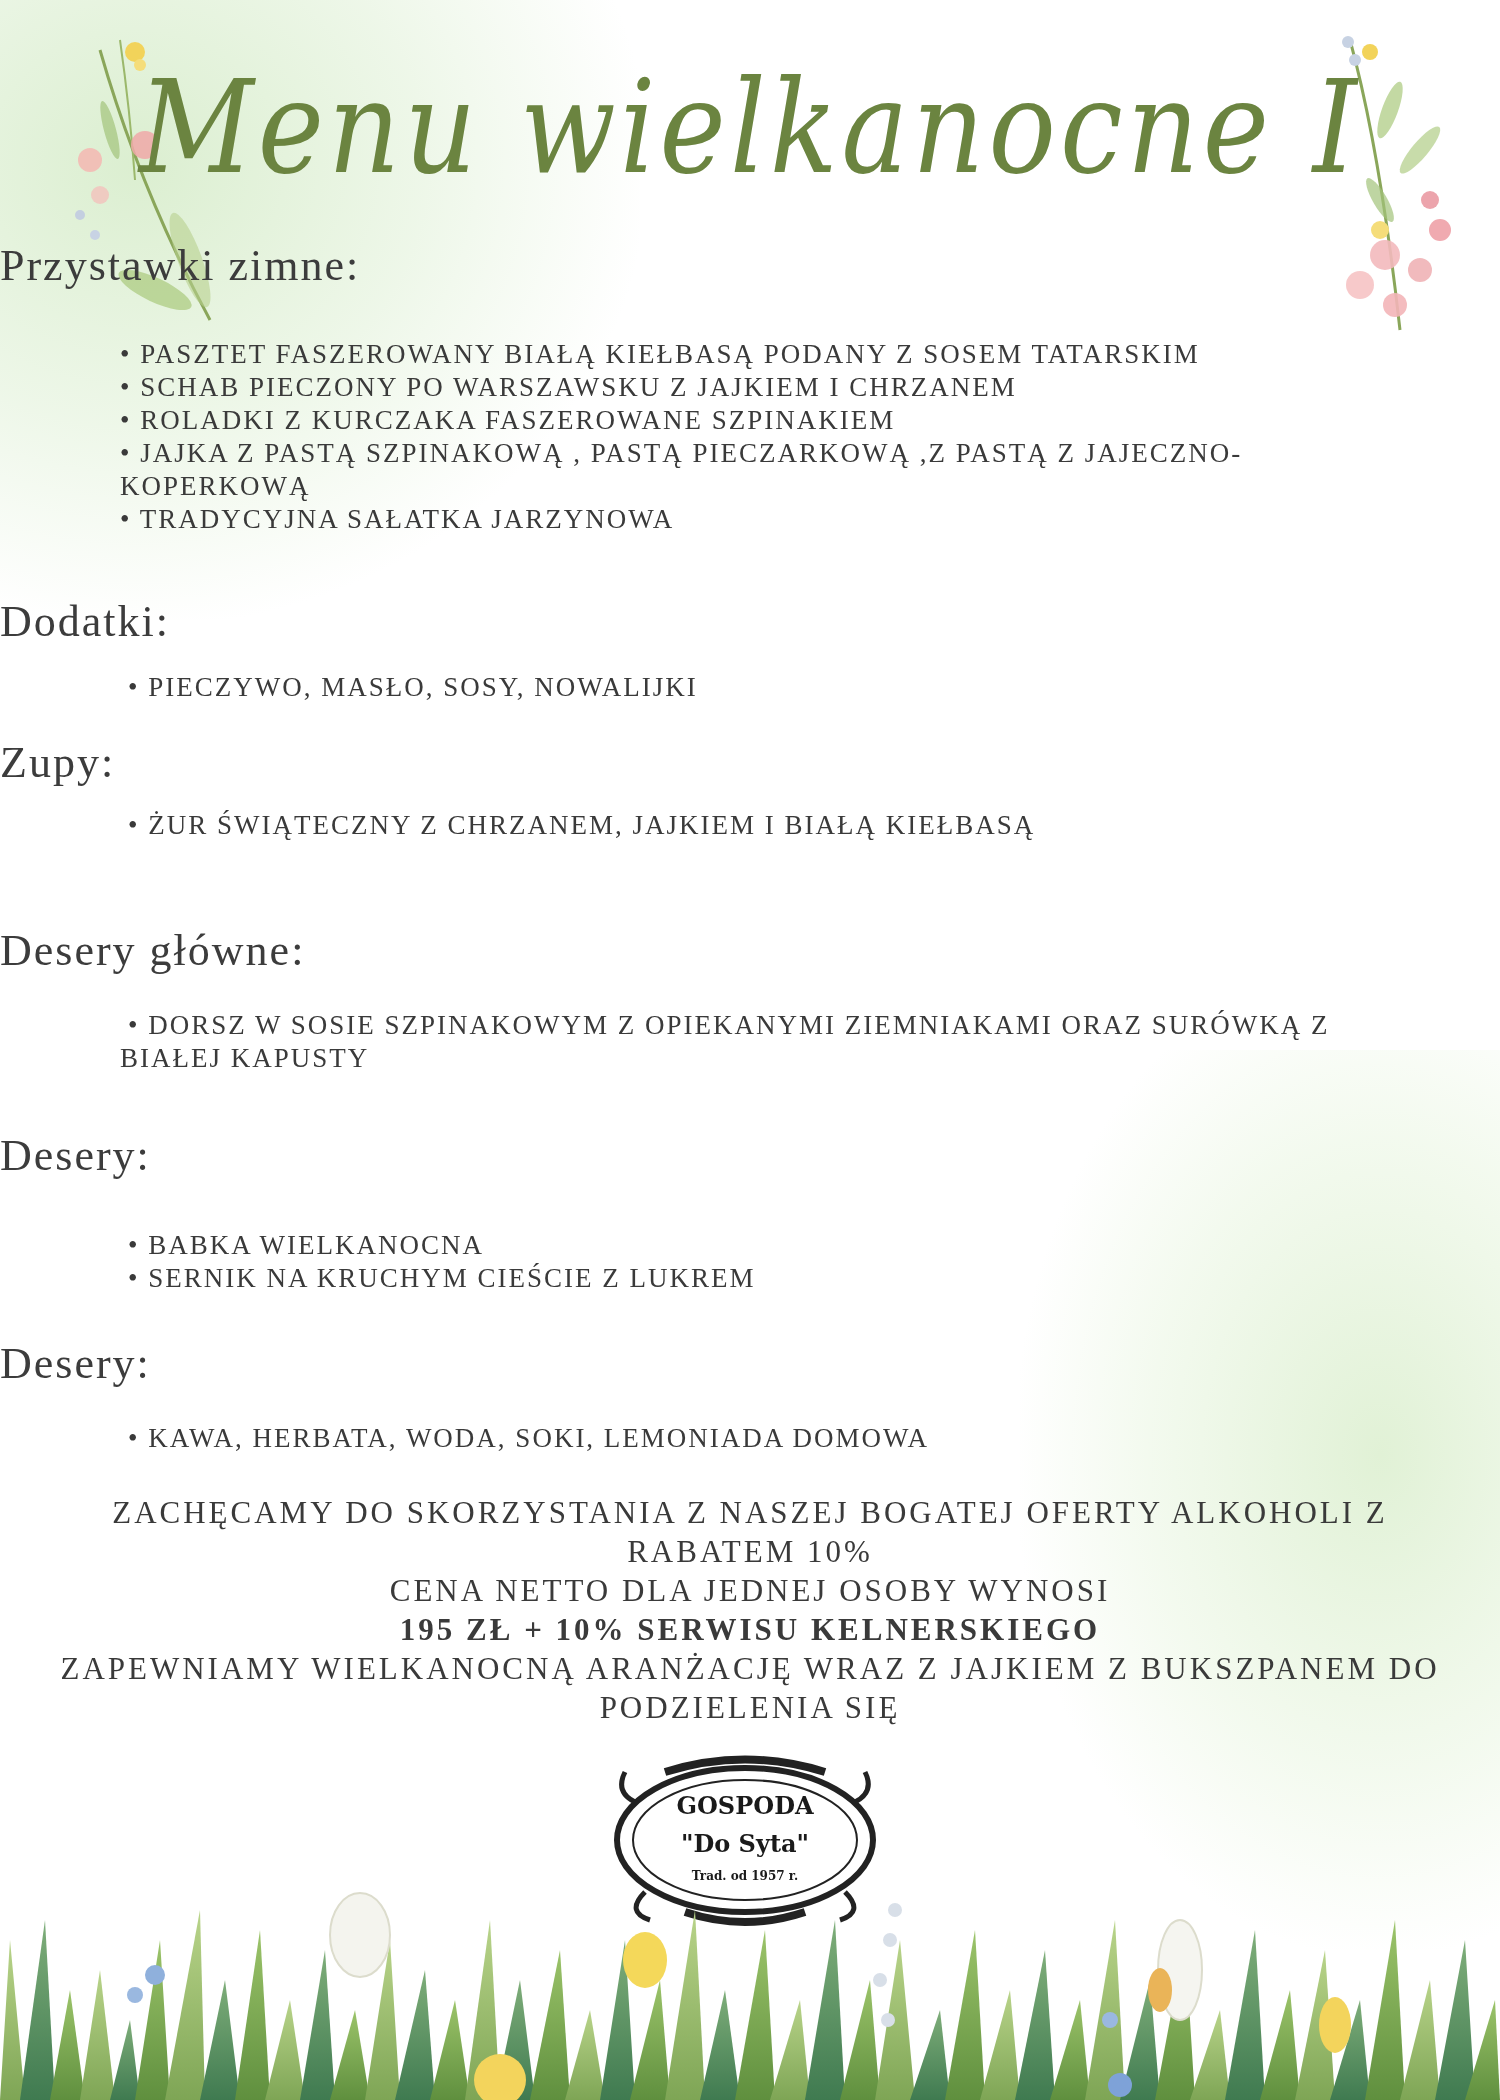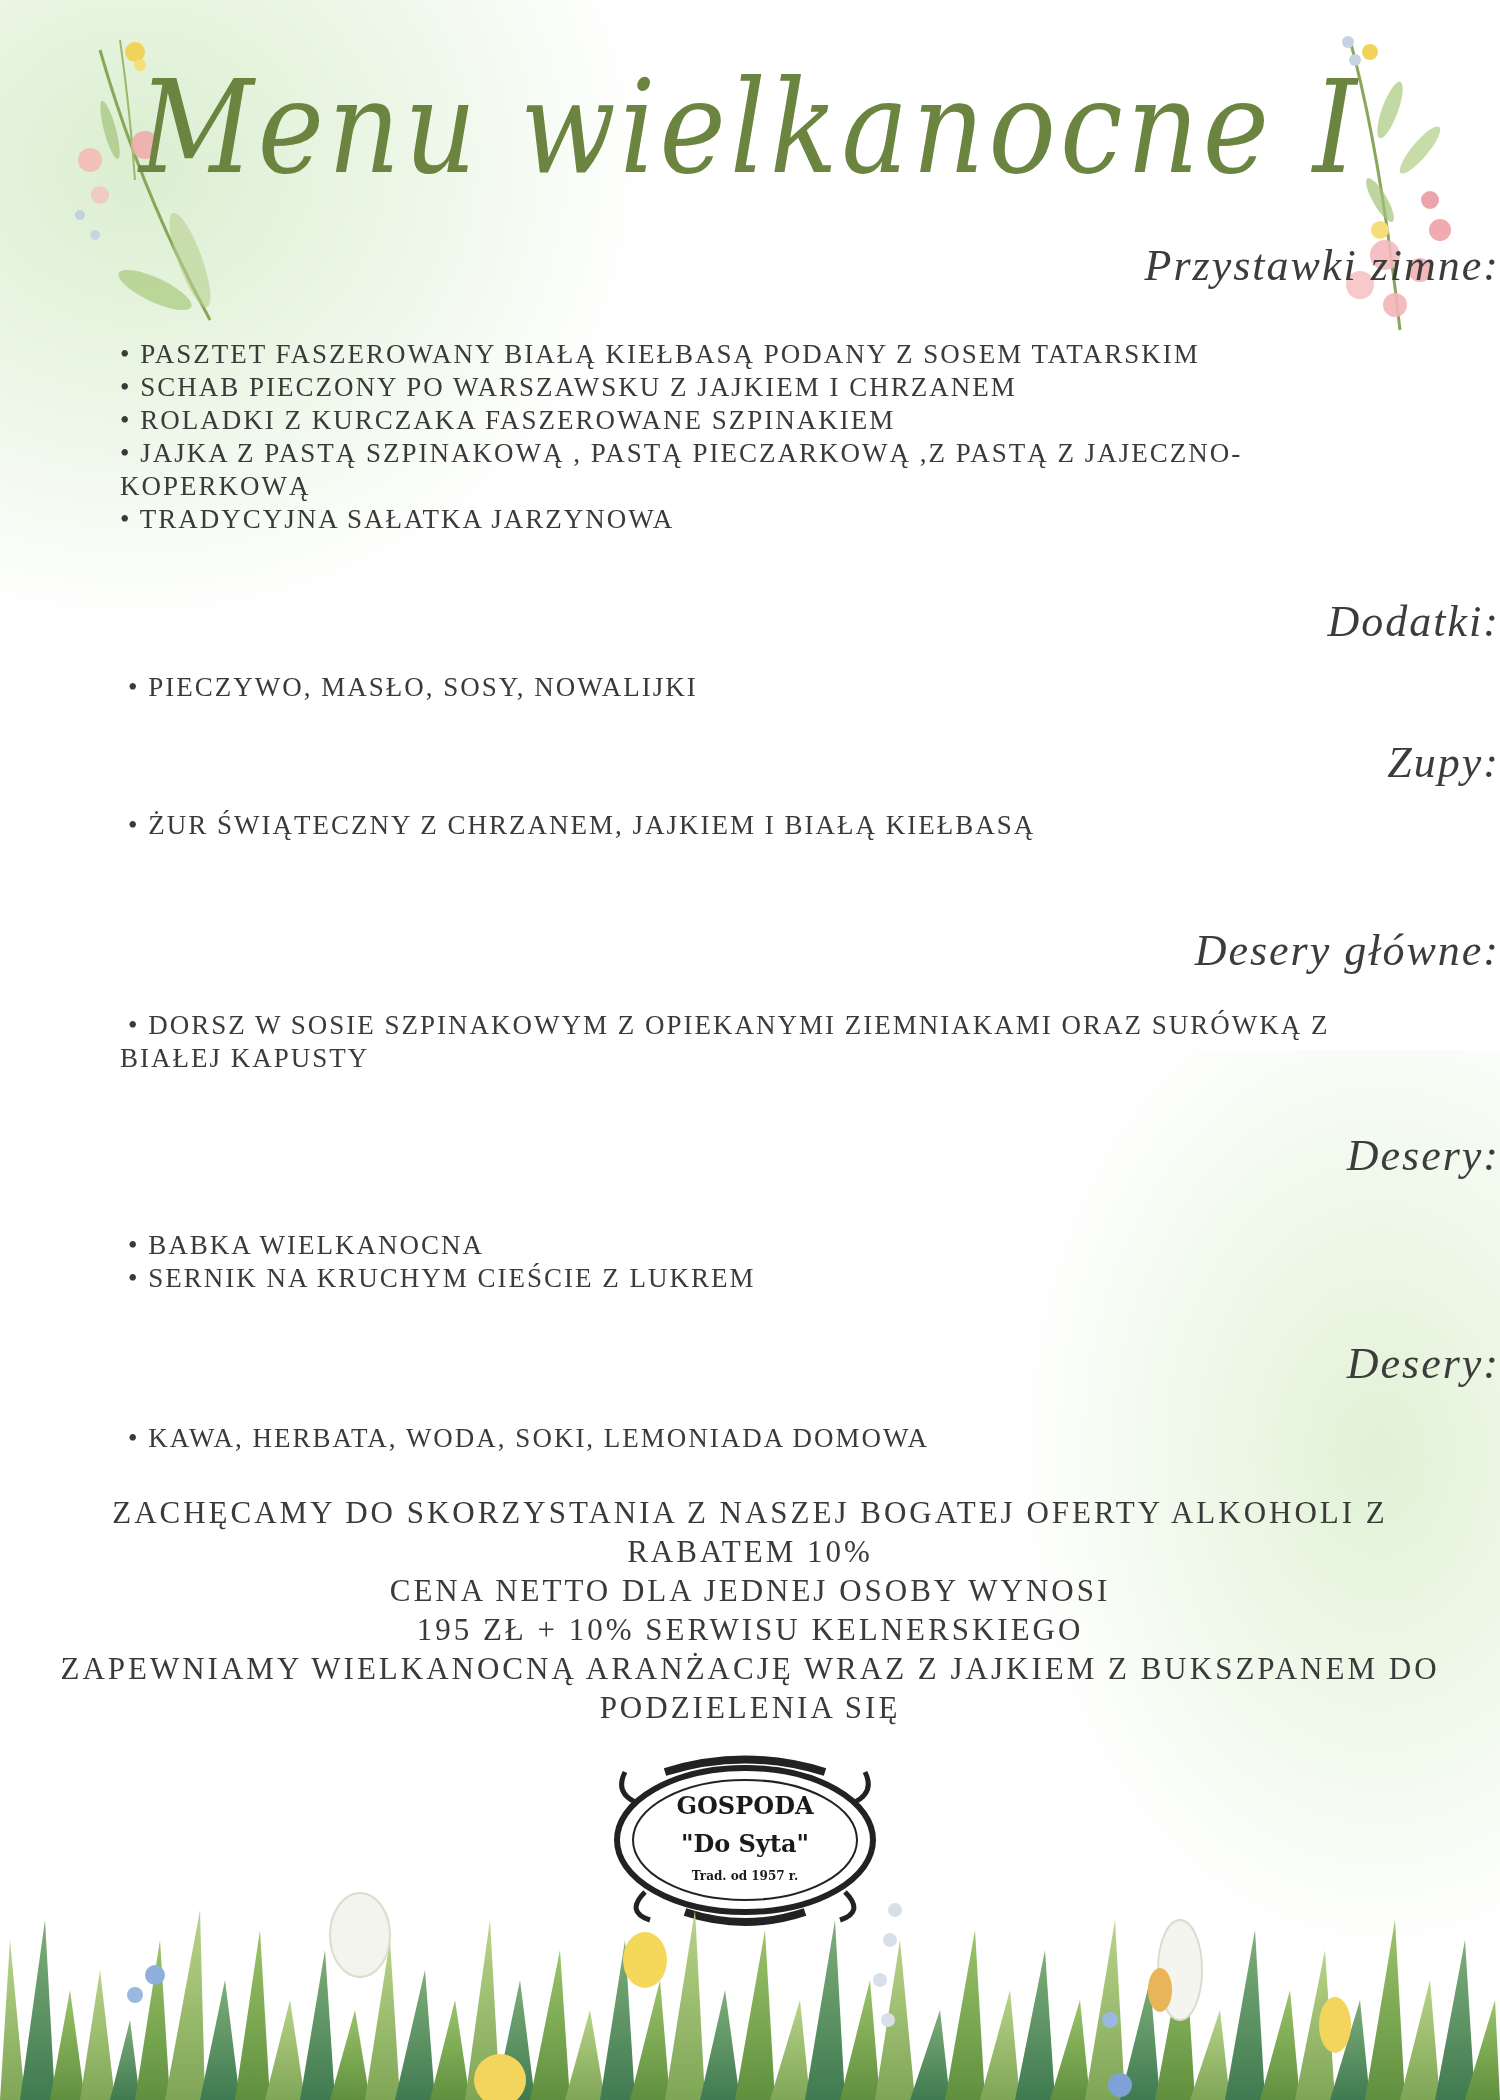--- a/index.html
+++ b/index.html
@@ -19,34 +19,34 @@
     background: radial-gradient(ellipse at 60% 45%, rgba(200,230,180,0.55) 0%, rgba(215,238,200,0.3) 45%, rgba(255,255,255,0) 72%);
     pointer-events: none;
   }
   .title {
     position: absolute; left: 0; right: 0; top: 62px; text-align: center;
     font-family: "DejaVu Serif", serif; font-style: italic;
     font-size: 112px; color: #6b8440; letter-spacing: 4px;
     transform: scaleY(1.15);
   }
   .section-title {
-    position: absolute; left: 0; right: 0; text-align: right;
-    font-style: italic; font-size: 44px; color: #3c3c3c; letter-spacing: 2px;
+    position: absolute; left: 0; right: 0; text-align: left;
+    font-size: 44px; color: #3c3c3c; letter-spacing: 2px;
   }
   .items {
     position: absolute; left: 120px; right: 180px;
     font-size: 27px; line-height: 33px; letter-spacing: 2px; font-weight: normal;
     color: #3a3a3a; text-transform: uppercase;
   }
   .items div { margin: 0; }
   .footer-text {
     position: absolute; left: 0; right: 0; top: 1493px; text-align: center;
     font-size: 31px; line-height: 39px; letter-spacing: 3px; color: #3a3a3a;
   }
-  .footer-text .bold { font-weight: normal; text-align: center; }
+  .footer-text .bold { font-weight: bold; text-align: center; }
   .logo {
     position: absolute; left: 605px; top: 1752px; width: 280px; height: 175px;
   }
   .deco { position: absolute; pointer-events: none; }
 </style>
 </head>
 <body>
 
 <div class="wash-tl"></div>
 <div class="wash-r"></div>

